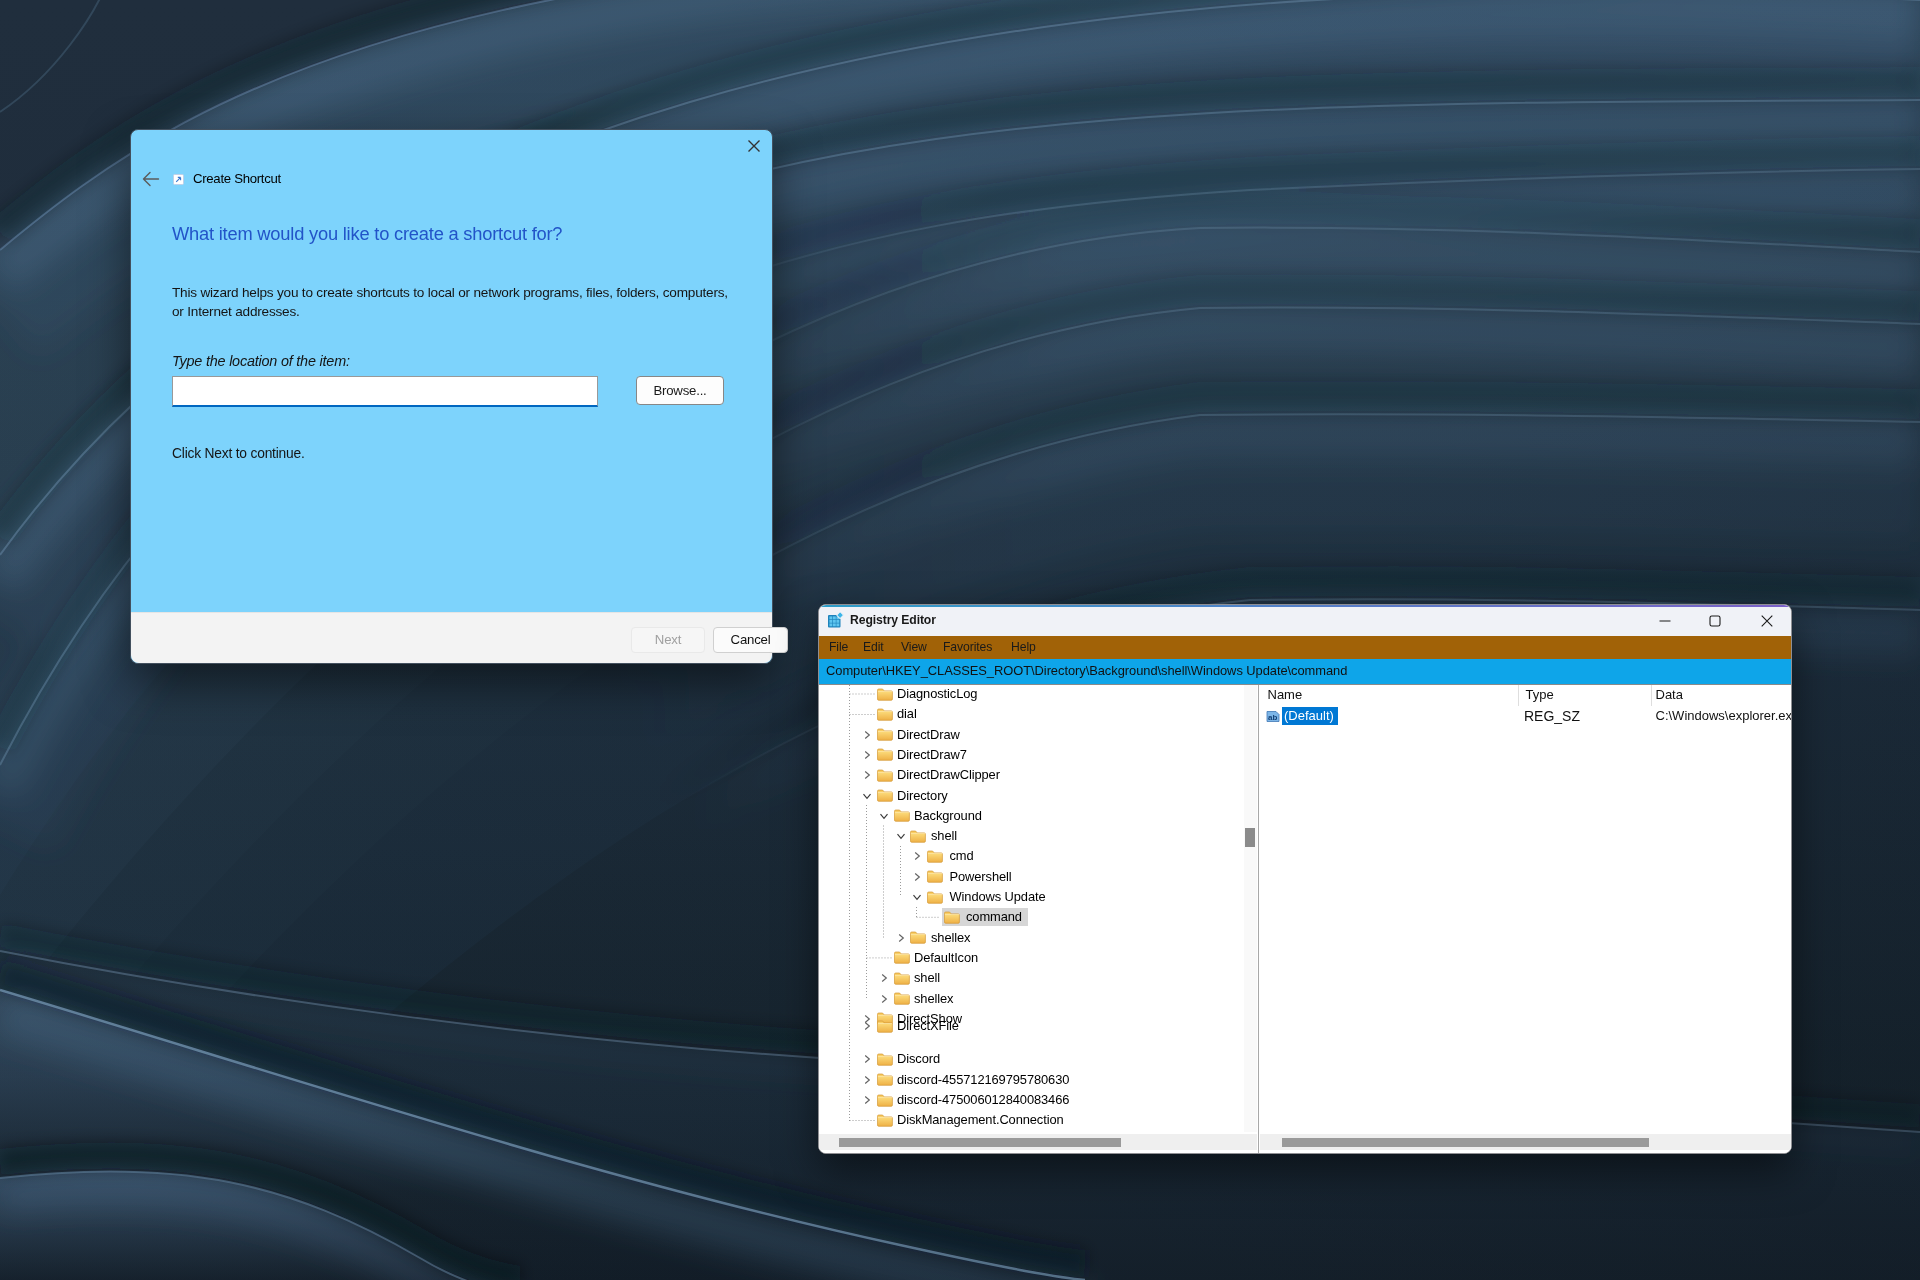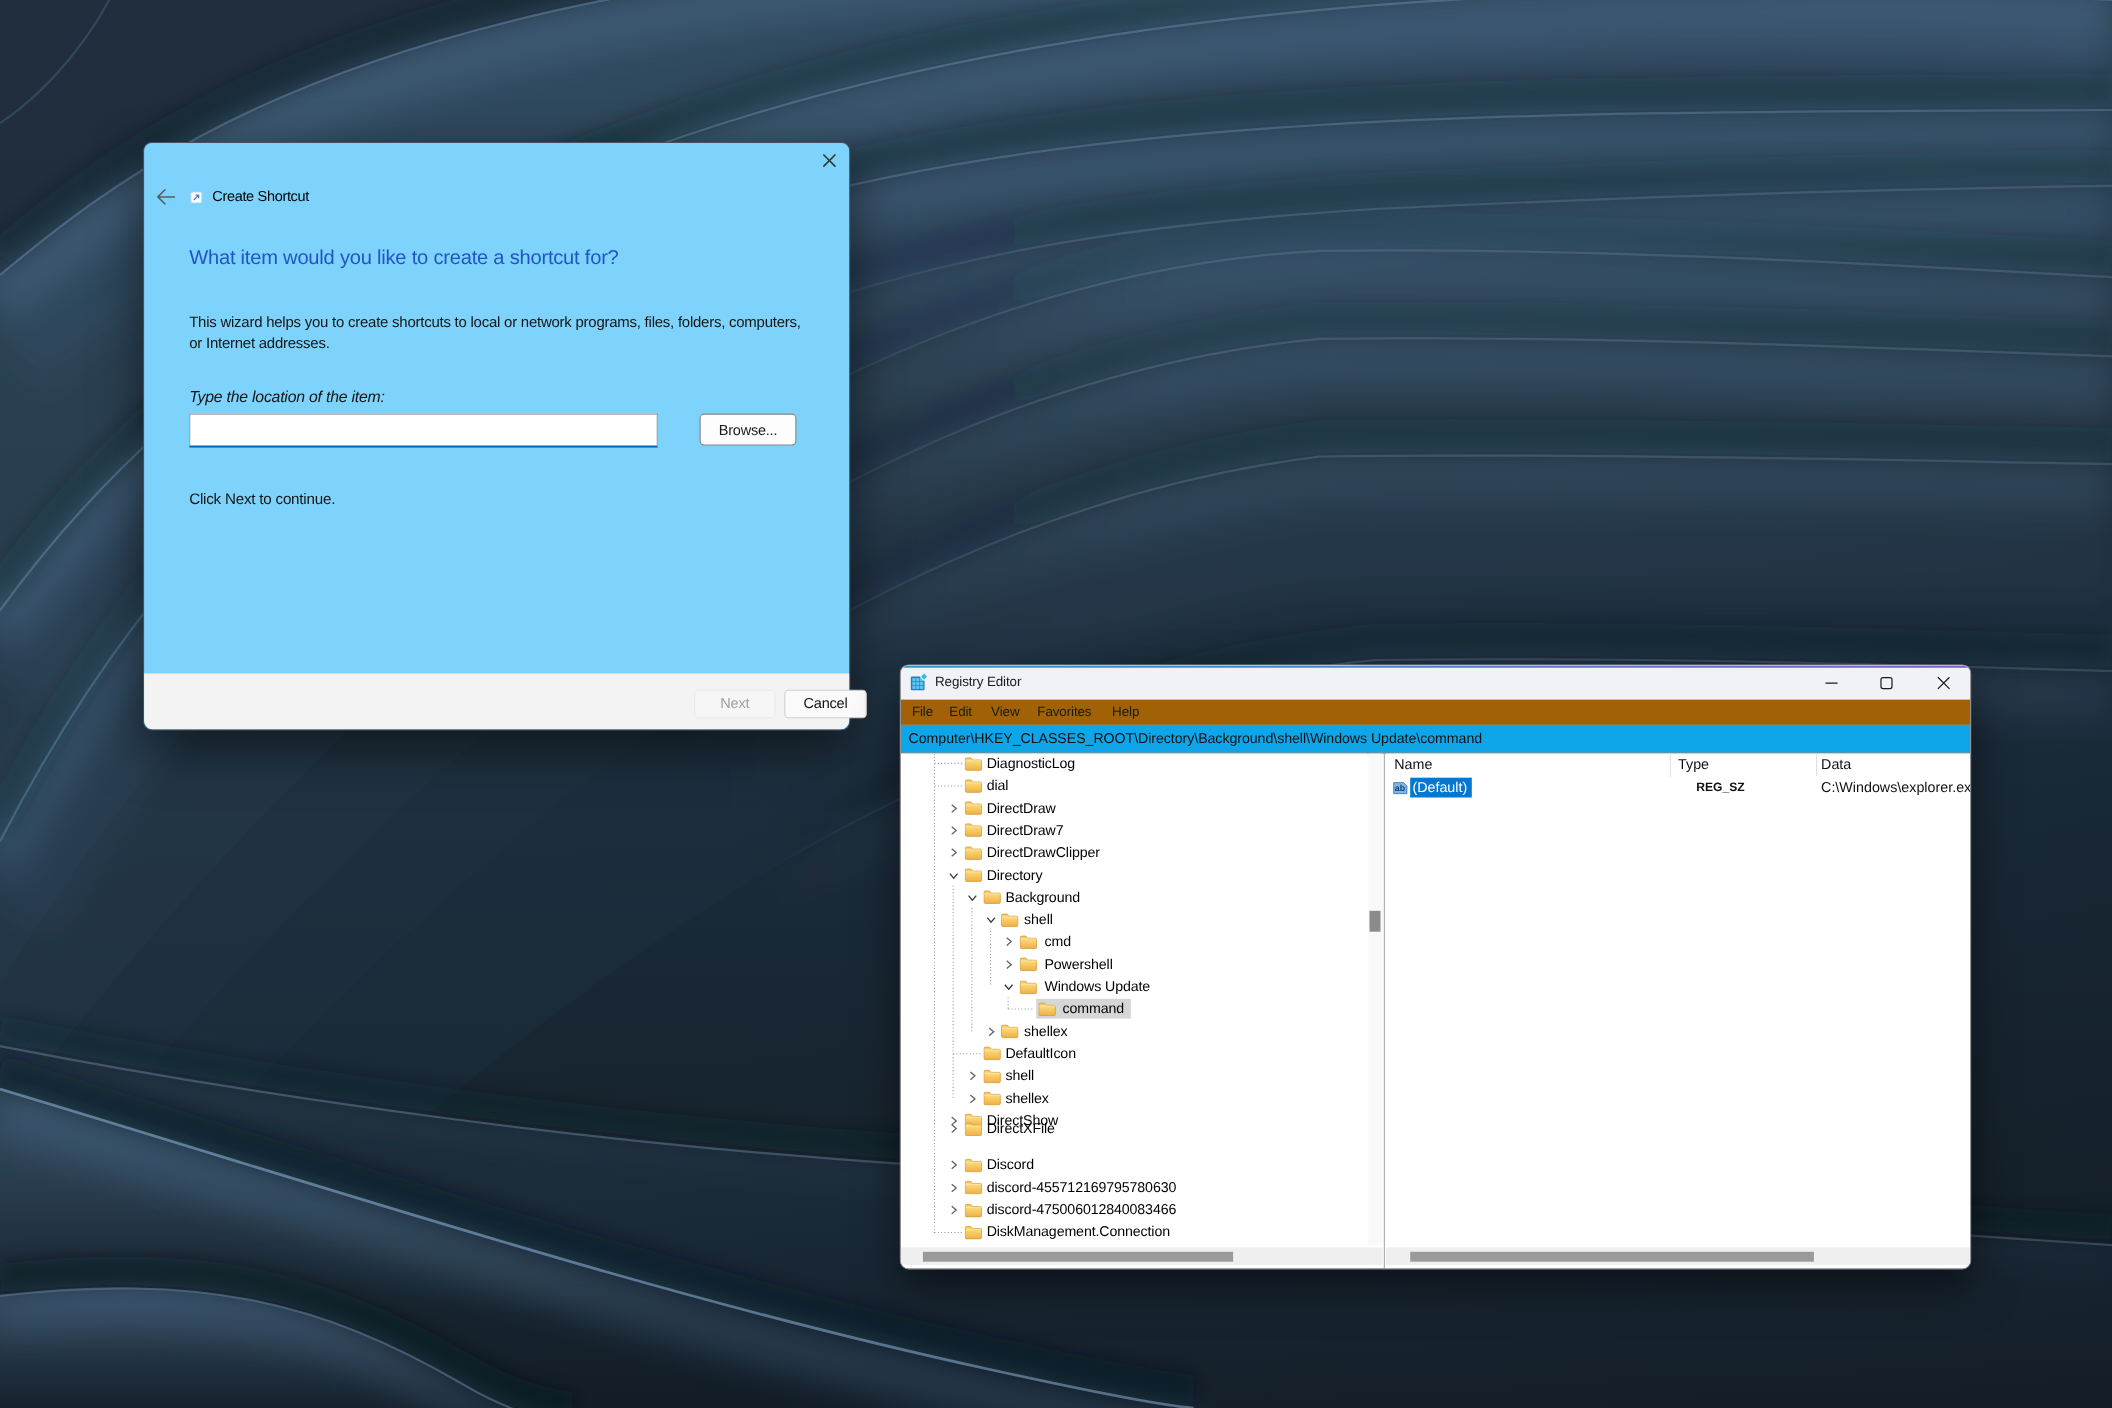--- a/index.html
+++ b/index.html
@@ -228,21 +228,21 @@
         <rect x="9.4" y="4.4" width="2.9" height="2.9"></rect>
       <rect x="2.4" y="7.9" width="2.9" height="2.9"></rect>
         <rect x="5.9" y="7.9" width="2.9" height="2.9"></rect>
         <rect x="9.4" y="7.9" width="2.9" height="2.9"></rect>
       <rect x="2.4" y="11.4" width="2.9" height="2.9"></rect>
         <rect x="5.9" y="11.4" width="2.9" height="2.9"></rect>
         <rect x="9.4" y="11.4" width="2.9" height="2.9"></rect>
     </g>
     <rect x="10.6" y="0.6" width="5" height="5" rx="0.8" transform="rotate(45 13.1 3.1)" fill="#3cb5e8" stroke="#f0f2f7" stroke-width="1"></rect>
   </svg>
-  <div class="abs" style="left:31px;top:0;height:31px;line-height:31px;font-size:12.2px;letter-spacing:-0.1px;color:#191919;">Registry Editor</div>
+  <div class="abs" style="left:31px;top:0;height:31px;line-height:31px;font-size:12.2px;letter-spacing:-0.1px;color:#191919;font-weight:bold;">Registry Editor</div>
   <svg class="abs" style="left:836px;top:6px" width="20" height="20" viewBox="0 0 20 20">
       <path d="M4.5,10 L15.5,10" stroke="#1a1a1a" stroke-width="1.1"></path>
     </svg>
   <svg class="abs" style="left:886px;top:6px" width="20" height="20" viewBox="0 0 20 20">
       <rect x="5" y="5" width="10" height="10" rx="1.8" fill="none" stroke="#1a1a1a" stroke-width="1.1"></rect>
     </svg>
   <svg class="abs" style="left:938px;top:6px" width="20" height="20" viewBox="0 0 20 20">
       <path d="M4.7,4.7 L15.3,15.3 M15.3,4.7 L4.7,15.3" stroke="#1a1a1a" stroke-width="1.1"></path>
     </svg>
   <div class="menubar">
@@ -485,19 +485,19 @@
   <div class="abs" style="left:706.5px;top:80px;line-height:20px;font-size:13px;color:#111;">Type</div>
   <div class="abs" style="left:836.5px;top:80px;line-height:20px;font-size:13px;color:#111;">Data</div>
   <div class="abs" style="left:698.5px;top:80px;width:1px;height:21px;background:#dedede;"></div>
   <div class="abs" style="left:831.5px;top:80px;width:1px;height:21px;background:#dedede;"></div>
   <svg class="abs" style="left:447px;top:105px" width="14" height="13" viewBox="0 0 14 13">
     <path d="M1,1.5 h9 l3,3 v7 h-12 Z" fill="#7db6e8" stroke="#3f77b5" stroke-width="0.8"></path>
     <text x="2" y="9.5" font-size="8" font-weight="bold" fill="#123f73" font-family="Liberation Sans,sans-serif">ab</text>
   </svg>
   <div class="abs" style="left:462.5px;top:102px;width:56px;height:17.5px;background:#0078d4;"></div>
   <div class="abs" style="left:465px;top:101px;line-height:20px;font-size:13px;color:#fff;">(Default)</div>
-  <div class="abs" style="left:723px;top:101px;line-height:20px;font-size:11px;color:#111;font-weight:bold;">REG_SZ</div>
+  <div class="abs" style="left:705px;top:101px;line-height:20px;font-size:14px;color:#111;">REG_SZ</div>
   <div class="abs" style="left:836.5px;top:101px;line-height:20px;font-size:13px;color:#111;white-space:nowrap;">C:\Windows\explorer.exe</div>
   <div class="abs" style="left:0;bottom:3px;width:438px;height:16px;background:#efefef;"></div>
   <div class="abs" style="left:441px;bottom:3px;right:0;height:16px;background:#efefef;"></div>
   <div class="abs" style="left:20px;bottom:6.5px;width:282px;height:9px;background:#9a9a9a;"></div>
   <div class="abs" style="left:463px;bottom:6.5px;width:367px;height:9px;background:#9a9a9a;"></div>
 </div>
 
 </body></html>

